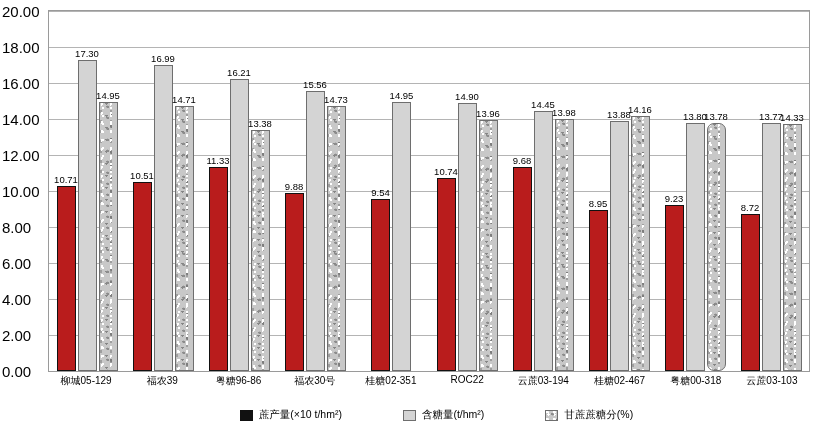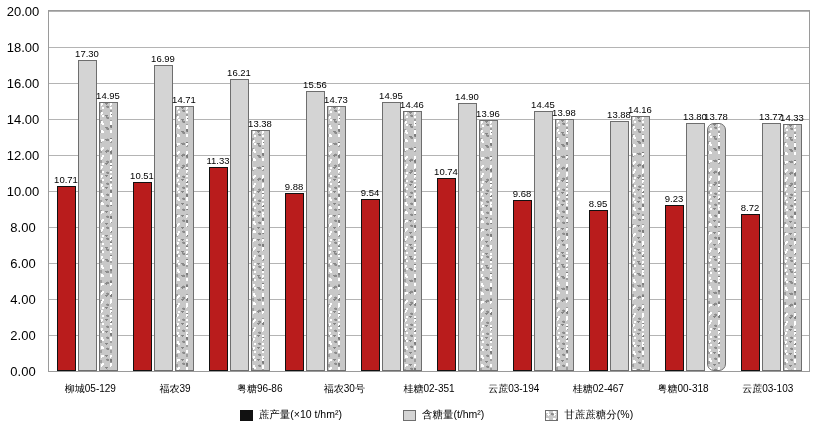--- a/index.html
+++ b/index.html
@@ -32,22 +32,22 @@
     position: absolute;
     left: 0;
     width: 100%;
     height: 0;
     border-top: 1px solid #b4b4b4;
   }
   .ytick-label {
     position: absolute;
     right: 0;
     width: 42px;
-    text-align: center;
-    font-size: 13px;
+    text-align: left;
+    font-size: 15px;
     color: #000000;
     transform: translateY(-50%);
     white-space: nowrap;
   }
   #y-axis-labels {
     position: absolute;
     left: 0;
     top: 10px;
     width: 44px;
     height: 362px;
@@ -118,21 +118,20 @@
     height: 20px;
     display: flex;
     flex-direction: row;
   }
   .xtick-label {
     flex: 1 1 0;
     text-align: center;
     font-size: 10px;
     color: #000000;
     white-space: nowrap;
-    margin-top: 8px;
   }
   
   #legend {
     position: absolute;
     left: 48px;
     top: 408px;
     width: 762px;
     display: flex;
     flex-direction: row;
     justify-content: center;
@@ -247,37 +246,34 @@
             <span class="bar-label">14.73</span>
           </div>
         </div>
         <div class="group">
           <div class="bar s0" style="height: 171.72px;">
             <span class="bar-label">9.54</span>
           </div>
           <div class="bar s1" style="height: 269.1px;">
             <span class="bar-label">14.95</span>
           </div>
-          <div class="bar s2" style="height: 260.28px;">
-            <span class="bar-label">14.46</span>
-          </div>
         </div>
         <div class="group">
           <div class="bar s0" style="height: 193.32px;">
             <span class="bar-label">10.74</span>
           </div>
           <div class="bar s1" style="height: 268.2px;">
             <span class="bar-label">14.90</span>
           </div>
           <div class="bar s2" style="height: 251.28px;">
             <span class="bar-label">13.96</span>
           </div>
         </div>
         <div class="group">
-          <div class="bar s0" style="height: 171px;">
+          <div class="bar s0" style="height: 204px;">
             <span class="bar-label">9.68</span>
           </div>
           <div class="bar s1" style="height: 260.1px;">
             <span class="bar-label">14.45</span>
           </div>
           <div class="bar s2" style="height: 251.64px;">
             <span class="bar-label">13.98</span>
           </div>
         </div>
         <div class="group">
@@ -315,20 +311,21 @@
         </div>
       </div>
   </div>
 
   <div id="x-axis-labels">
       <div class="xtick-label">柳城05-129</div>
       <div class="xtick-label">福农39</div>
       <div class="xtick-label">粤糖96-86</div>
       <div class="xtick-label">福农30号</div>
       <div class="xtick-label">桂糖02-351</div>
+      <div class="xtick-label">ROC22</div>
       <div class="xtick-label">云蔗03-194</div>
       <div class="xtick-label">桂糖02-467</div>
       <div class="xtick-label">粤糖00-318</div>
       <div class="xtick-label">云蔗03-103</div>
     </div>
 
   <div id="legend">
       <div class="legend-item">
         <span class="legend-swatch s0"></span>
         <span class="legend-label">蔗产量(×10 t/hm²)</span>

